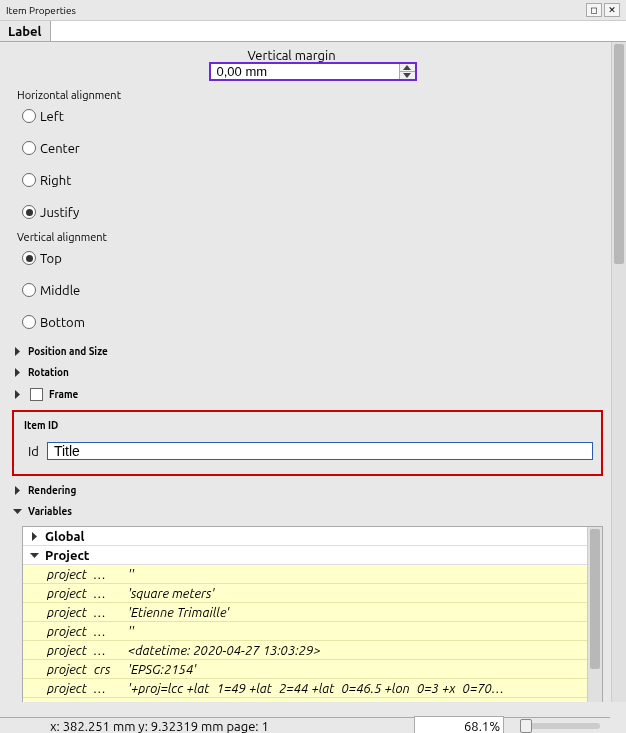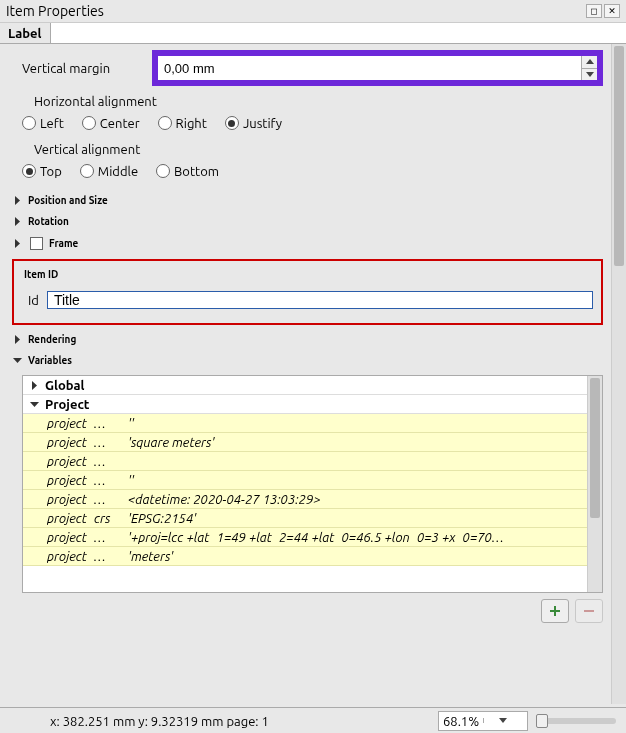--- a/index.html
+++ b/index.html
@@ -16,21 +16,21 @@
 
 
 .titlebar {
   background: #e8e8e8;
   padding: 3px 6px;
   display: flex;
   align-items: center;
   justify-content: space-between;
   border-bottom: 1px solid #ccc;
 }
-.titlebar-title { font-size: 14px; }
+.titlebar-title { font-size: 10px; }
 .titlebar-icons { display: flex; gap: 2px; }
 .titlebar-icon {
   width: 16px; height: 14px;
   border: 1px solid #aaa;
   background: #f5f5f5;
   display: flex; align-items: center; justify-content: center;
   font-size: 9px;
   cursor: pointer;
 }
 
@@ -71,29 +71,30 @@
   background: #b8b8b8;
   border-radius: 2px;
 }
 
 
 .form-row {
   display: flex;
   align-items: center;
   margin-bottom: 8px;
   padding-left: 10px;
+  flex-direction: column;
 }
 .form-label {
   width: 130px;
   font-size: 13px;
 }
 .spinbox {
   flex: 1;
   display: flex;
-  border: 6px solid #6d28d9;
+  border: 2px solid #6d28d9;
   background: #fff;
   height: 36px;
 }
 .spinbox-input {
   flex: 1;
   border: none;
   padding: 0 6px;
   font-size: 13px;
   outline: none;
 }
@@ -108,27 +109,28 @@
   display: flex;
   align-items: center;
   justify-content: center;
   cursor: pointer;
   background: #f0f0f0;
 }
 .spinbox-btn:first-child { border-bottom: 1px solid #aaa; }
 .spinbox-btn svg { width: 8px; height: 5px; }
 
 .section-label {
-  margin: 4px 0 8px 22px;
-  font-size: 13px;
+  margin: 4px 0 8px 5px;
+  font-size: 11px;
 }
 .radio-row {
   display: flex;
   gap: 18px;
   margin: 0 0 12px 10px;
+  flex-direction: column;
 }
 .radio-item { display: flex; align-items: center; gap: 4px; cursor: pointer; }
 .radio-circle {
   width: 14px; height: 14px;
   border: 1px solid #666;
   border-radius: 50%;
   display: flex; align-items: center; justify-content: center;
   background: #fff;
 }
 .radio-circle.checked::after {
@@ -256,41 +258,41 @@
   border-radius: 3px;
   display: flex; align-items: center; justify-content: center;
   cursor: pointer;
 }
 .var-btn.disabled { opacity: 0.5; cursor: default; }
 .var-btn svg { width: 14px; height: 14px; }
 
 
 .statusbar {
   position: absolute;
-  left: 0; right: 0; bottom: 0;
-  height: 26px;
+  left: 0; right: 16px; bottom: 0;
+  height: 16px;
   background: #e8e8e8;
   border-top: 1px solid #aaa;
   display: flex;
   align-items: center;
   padding: 0 10px;
-  gap: 8px;
+  gap: 16px;
   font-size: 13px;
 }
 .status-coords { flex: 1; padding-left: 40px; }
 .zoom-combo {
   width: 90px;
   height: 20px;
   border: 1px solid #aaa;
   background: #fff;
   display: flex;
   align-items: center;
   padding: 0 4px;
 }
-.zoom-combo span { flex: 1; }
+.zoom-combo span { flex: 1; margin-left: 45px; }
 .zoom-combo .dd {
   width: 14px;
   display: flex; align-items: center; justify-content: center;
   border-left: 1px solid #aaa;
 }
 .zoom-slider {
   width: 80px; height: 6px;
   background: #ccc;
   border-radius: 3px;
   position: relative;
@@ -457,20 +459,21 @@
               <div class="var-row">
                 <span class="var-name">project_…</span>
                 <span class="var-value">''</span>
               </div>
               <div class="var-row">
                 <span class="var-name">project_…</span>
                 <span class="var-value">'square meters'</span>
               </div>
               <div class="var-row">
                 <span class="var-name">project_…</span>
+                <span class="var-value">'Etienne Trimaille'</span>
               </div>
               <div class="var-row">
                 <span class="var-name">project_…</span>
                 <span class="var-value">''</span>
               </div>
               <div class="var-row">
                 <span class="var-name">project_…</span>
                 <span class="var-value">&lt;datetime: 2020-04-27 13:03:29&gt;</span>
               </div>
               <div class="var-row">

